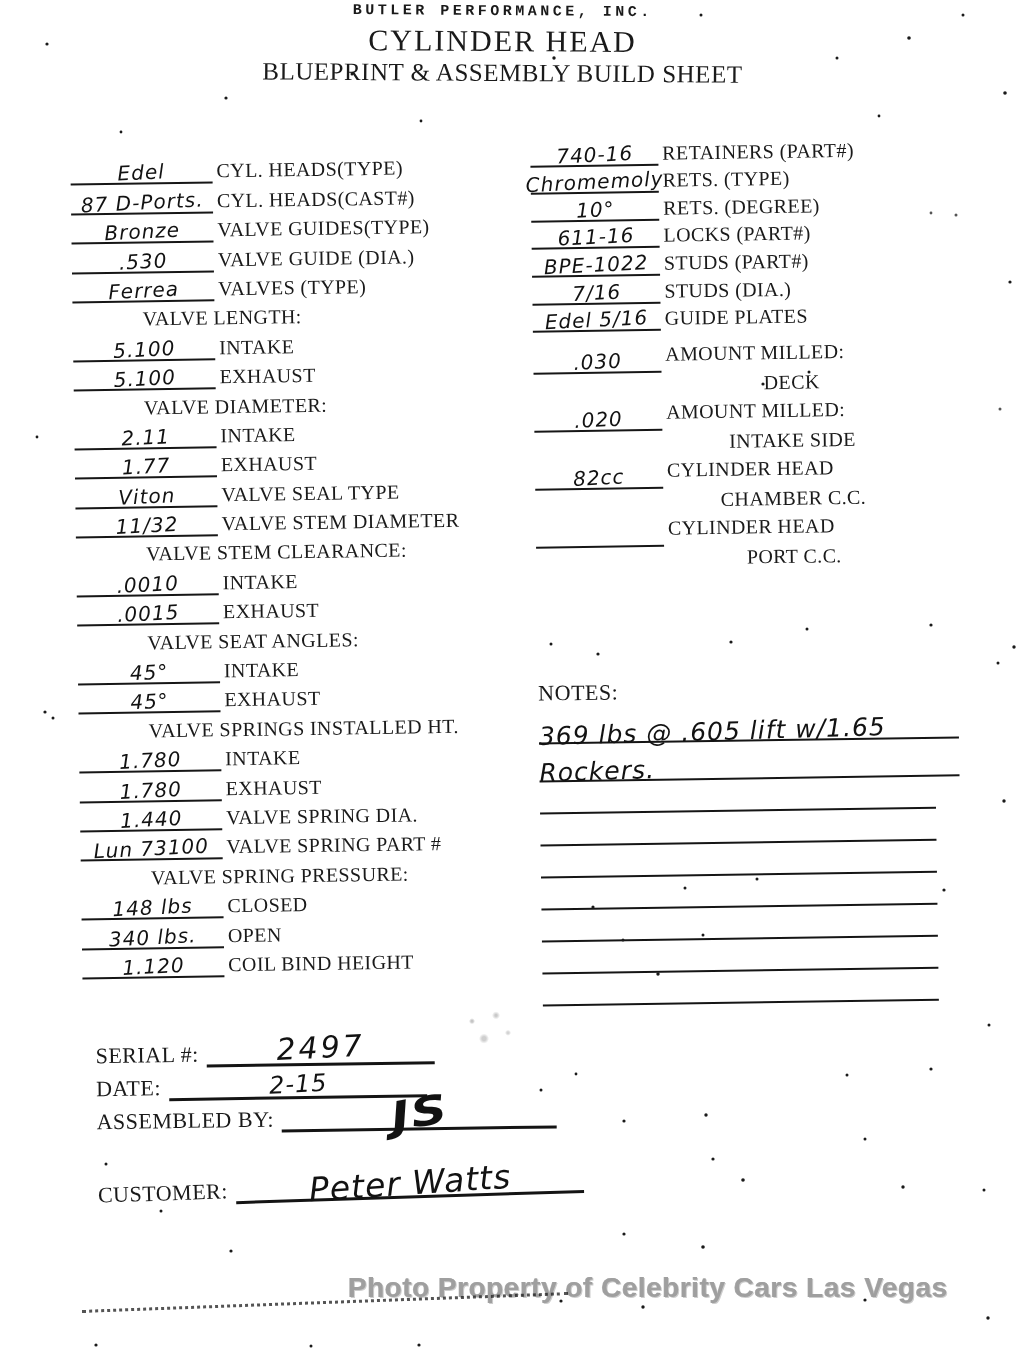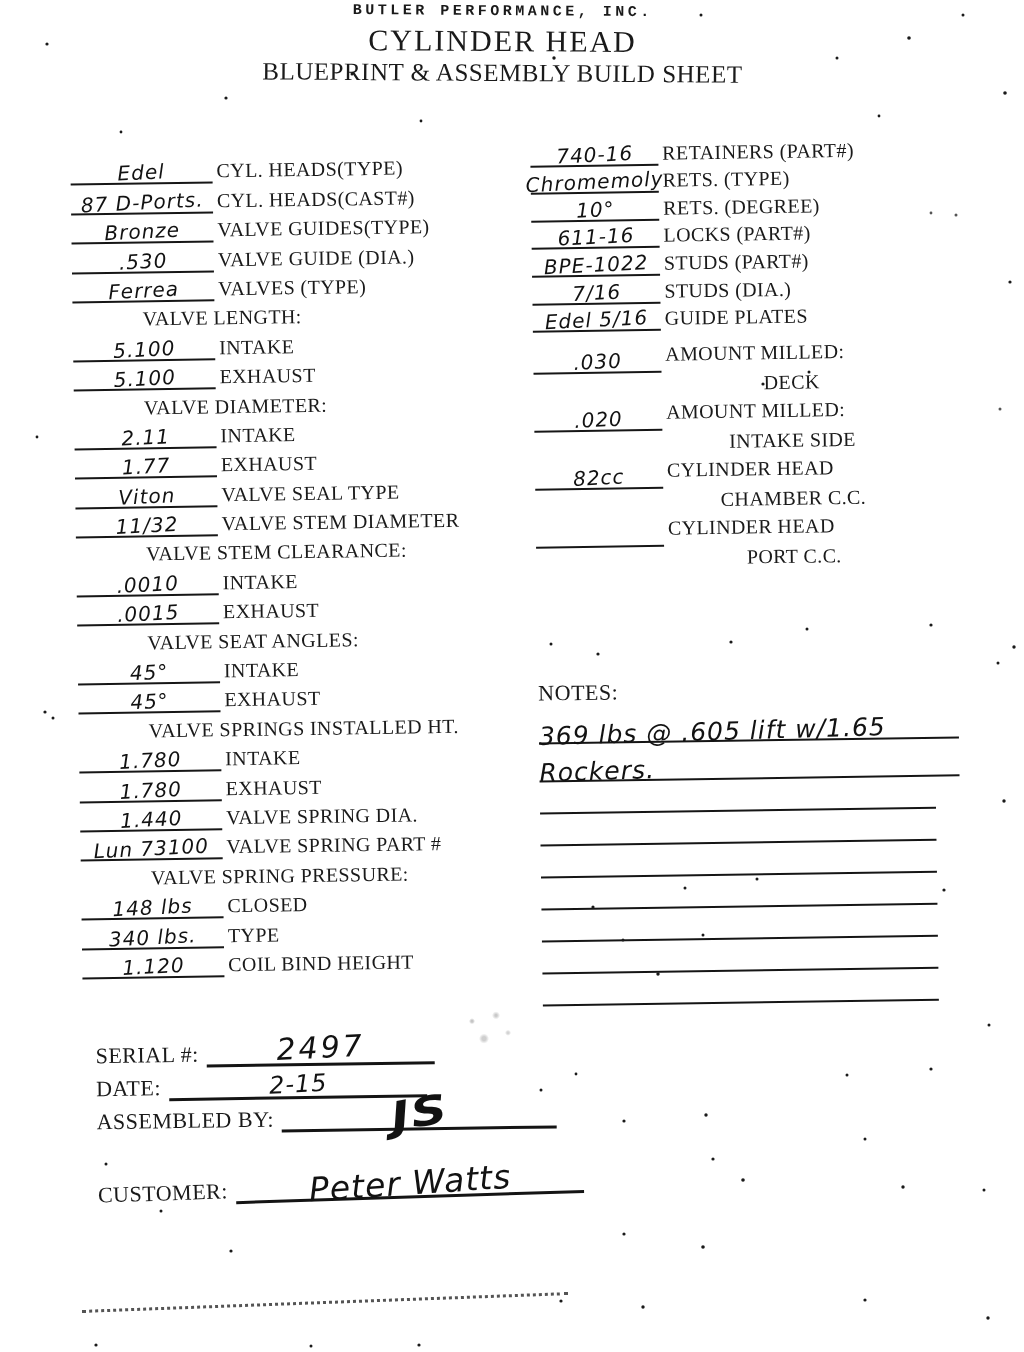--- a/index.html
+++ b/index.html
@@ -276,21 +276,21 @@
           <span class="vline">
             <span class="hw">148 lbs</span>
           </span>
           <span class="lbl">CLOSED</span>
         </div>
 
         <div class="row field">
           <span class="vline">
             <span class="hw">340 lbs.</span>
           </span>
-          <span class="lbl">TYPE</span>
+          <span class="lbl">OPEN</span>
         </div>
 
         <div class="row field">
           <span class="vline">
             <span class="hw">1.120</span>
           </span>
           <span class="lbl">COIL BIND HEIGHT</span>
         </div>
       </div>
 
@@ -461,16 +461,17 @@
       <div class="frow customer">
         <span class="flbl">CUSTOMER:</span>
         <span class="fline cust">
             <span class="hw cust-v">Peter Watts</span>
           </span>
       </div>
     </div>
 
   </div>
 
+  <div class="watermark">Photo Property of Celebrity Cars Las Vegas</div>
   <div class="trail"></div>
   <div class="smudge"></div>
   <div class="specks"></div>
 </div>
 
 </body></html>

